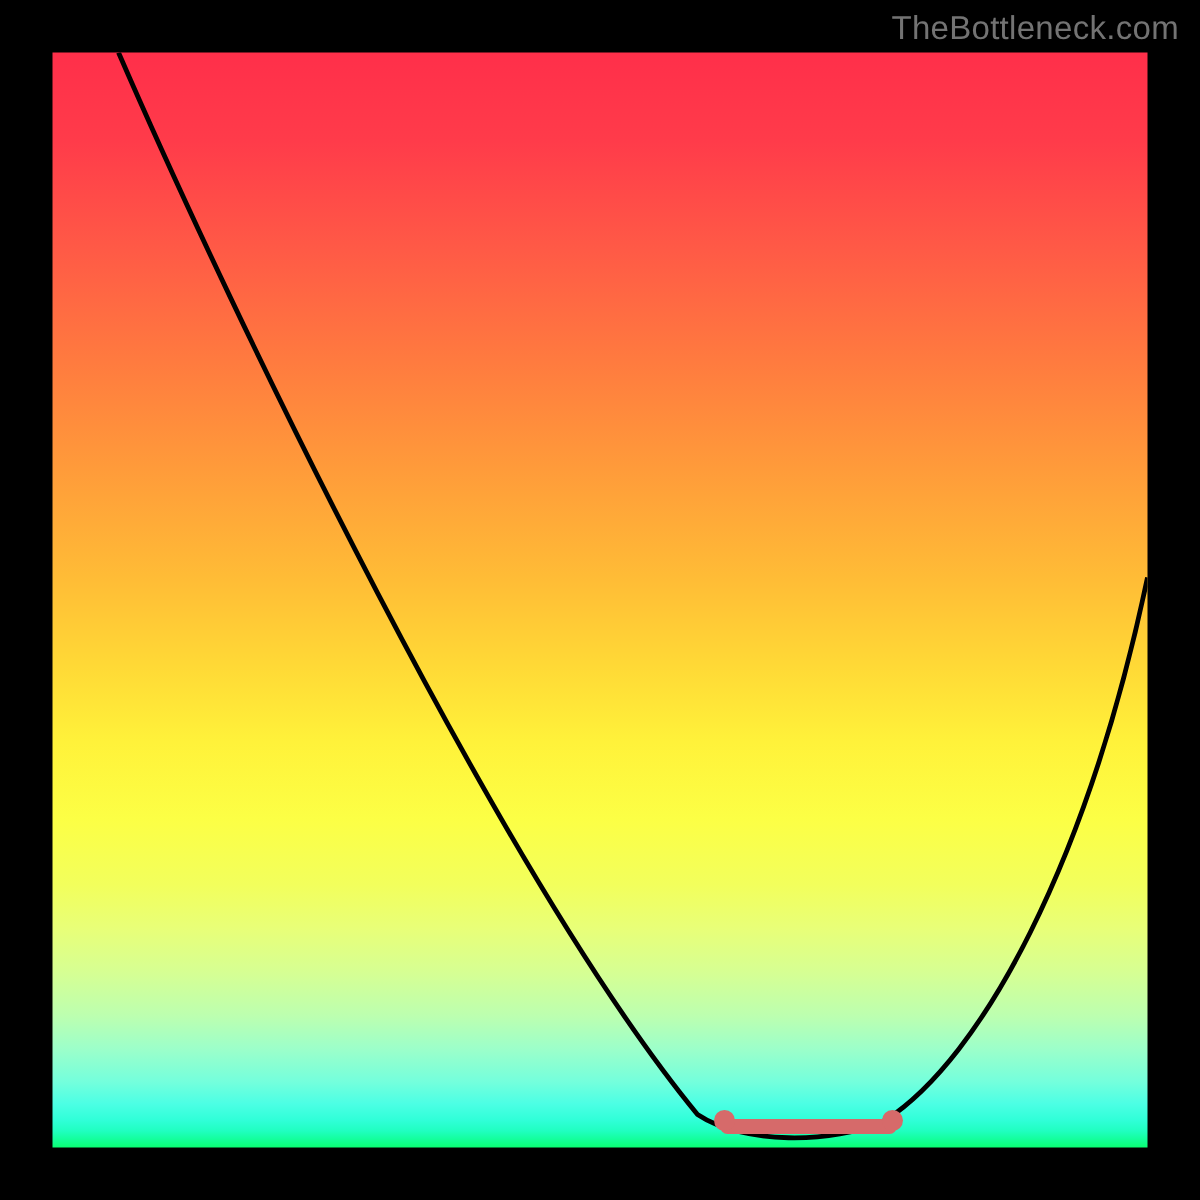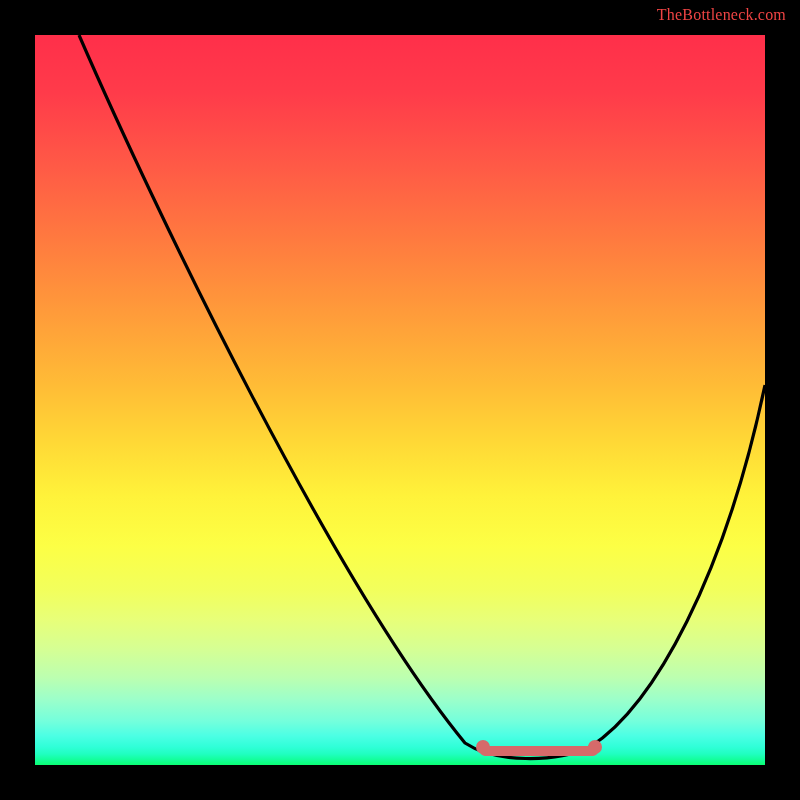--- a/index.html
+++ b/index.html
@@ -8,26 +8,25 @@
     height: 800px;
     background: #000;
     position: relative;
     font-family: Arial, sans-serif;
     overflow: hidden;
   }
   .watermark {
     position: absolute;
     top: 6px;
     right: 14px;
-    color: #ef4444;
-    font-size: 16px;
+    color: #737373;
+    font-size: 22px;
     font-weight: 500;
     z-index: 10;
     letter-spacing: 0.2px;
-    font-family: Liberation Serif, serif;
   }
   .plot-area {
     position: absolute;
     left: 35px;
     top: 35px;
     width: 730px;
     height: 730px;
     background: linear-gradient(to bottom,
       #ff2f4a 0%,
       #ff3b4a 8%,

